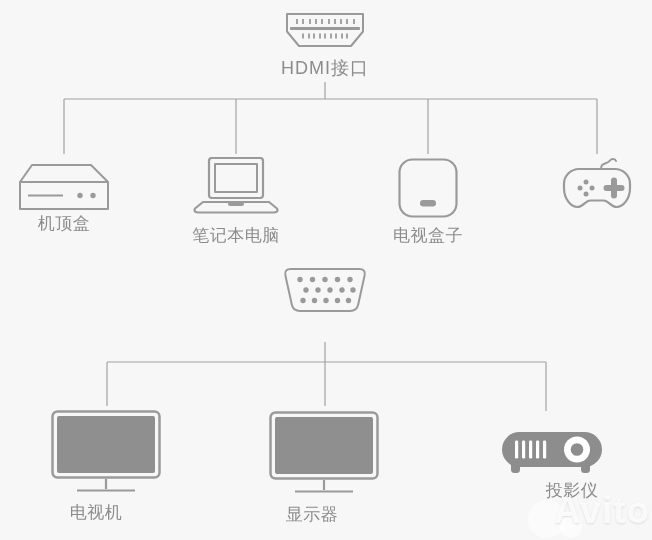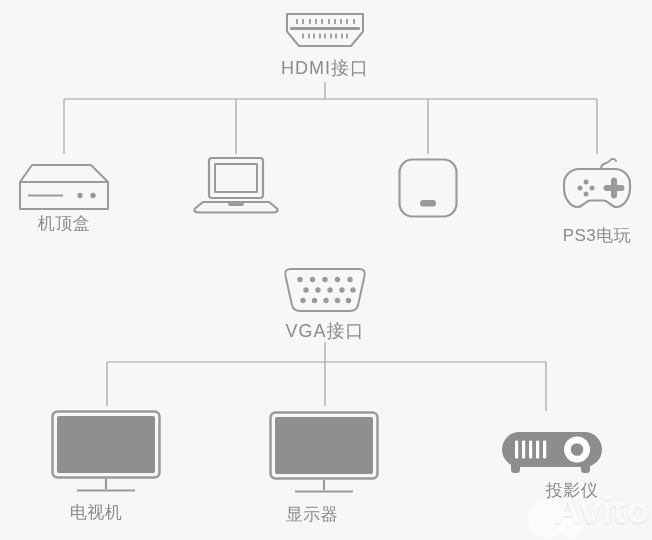--- a/index.html
+++ b/index.html
@@ -75,40 +75,41 @@
   <div class="lbl" id="stb-lbl">机顶盒</div>
 
   <span class="icon" id="laptop-icon">
     <svg width="96" height="58" viewBox="0 0 96 58" fill="none" stroke="currentColor" stroke-width="2.2" stroke-linejoin="round">
       <rect x="21" y="1" width="54" height="40" rx="3"></rect>
       <rect x="27" y="7" width="42" height="28" stroke-width="2"></rect>
       <path d="M15,45 L7,51.5 Q5,55.5 11,55.5 H85 Q91,55.5 89,51.5 L81,45 Z"></path>
       <rect x="40" y="44.5" width="16" height="4.5" rx="2.2" fill="currentColor" stroke="none"></rect>
     </svg>
   </span>
+  <div class="lbl" id="laptop-lbl">笔记本电脑</div>
 
   <span class="icon" id="tvbox-icon">
     <svg width="60" height="60" viewBox="0 0 60 60" fill="none" stroke="currentColor" stroke-width="2.2">
       <rect x="1.5" y="1.5" width="57" height="57" rx="13"></rect>
       <rect x="22" y="42" width="16" height="6.5" rx="3.2" fill="currentColor" stroke="none"></rect>
     </svg>
   </span>
+  <div class="lbl" id="tvbox-lbl">电视盒子</div>
 
   <span class="icon" id="ps3-icon">
     <svg width="74" height="59" viewBox="0 0 74 59" fill="none" stroke="currentColor" stroke-width="2.2" stroke-linecap="round" stroke-linejoin="round">
       <path stroke-width="2" d="M41,13 C41,6 47,8.5 50,4.5 C51.5,2.5 55,2.5 56,5"></path>
       <path d="M19,13 h36 c8,0 15,6.5 15,15 v4 c0,10.5 -6.5,19 -13.5,19 c-6,0 -7.5,-6.5 -13,-6.5 h-13 c-5.5,0 -7,6.5 -13,6.5 C10.5,51 4,42.5 4,32 v-4 c0,-8.5 7,-15 15,-15 z"></path>
       <circle cx="26" cy="26" r="2.5" fill="currentColor" stroke="none"></circle>
       <circle cx="20" cy="32" r="2.5" fill="currentColor" stroke="none"></circle>
       <circle cx="32" cy="32" r="2.5" fill="currentColor" stroke="none"></circle>
       <circle cx="26" cy="38" r="2.5" fill="currentColor" stroke="none"></circle>
       <path stroke-width="6" d="M54,24.5 V39.5 M46.5,32 H61.5"></path>
     </svg>
   </span>
-  <div class="lbl" id="ps3-lbl">PS3电玩</div>
 
   <span class="icon" id="vga-icon">
     <svg width="86" height="44" viewBox="0 0 86 44" fill="none" stroke="currentColor" stroke-width="2">
       <path d="M9,1 H77 Q84,1 82.6,7.5 L76.2,36.5 Q74.8,43 68,43 H18 Q11.2,43 9.8,36.5 L3.4,7.5 Q2,1 9,1 Z"></path>
       <g fill="currentColor" stroke="none">
         <circle cx="18" cy="11.5" r="2.7"></circle>
           <circle cx="30.5" cy="11.5" r="2.7"></circle>
           <circle cx="43" cy="11.5" r="2.7"></circle>
           <circle cx="55.5" cy="11.5" r="2.7"></circle>
           <circle cx="68" cy="11.5" r="2.7"></circle>
@@ -118,21 +119,20 @@
           <circle cx="60" cy="22" r="2.7"></circle>
           <circle cx="71" cy="22" r="2.7"></circle>
         <circle cx="21" cy="32.5" r="2.7"></circle>
           <circle cx="32.5" cy="32.5" r="2.7"></circle>
           <circle cx="44" cy="32.5" r="2.7"></circle>
           <circle cx="55.5" cy="32.5" r="2.7"></circle>
           <circle cx="66.5" cy="32.5" r="2.7"></circle>
       </g>
     </svg>
   </span>
-  <div class="lbl big" id="vga-lbl">VGA接口</div>
 
   <span class="icon" id="tv-icon">
     <svg width="110" height="84" viewBox="0 0 110 84" fill="none" stroke="currentColor" stroke-width="2.5" stroke-linejoin="round">
       <rect x="1.5" y="1.5" width="107" height="66" rx="5"></rect>
       <rect class="screen" x="6" y="6" width="98" height="57" rx="2" stroke="none"></rect>
       <path stroke-width="2.2" d="M55,69 V79 M26,80.5 H84"></path>
     </svg>
   </span>
   <div class="lbl" id="tv-lbl">电视机</div>
 

